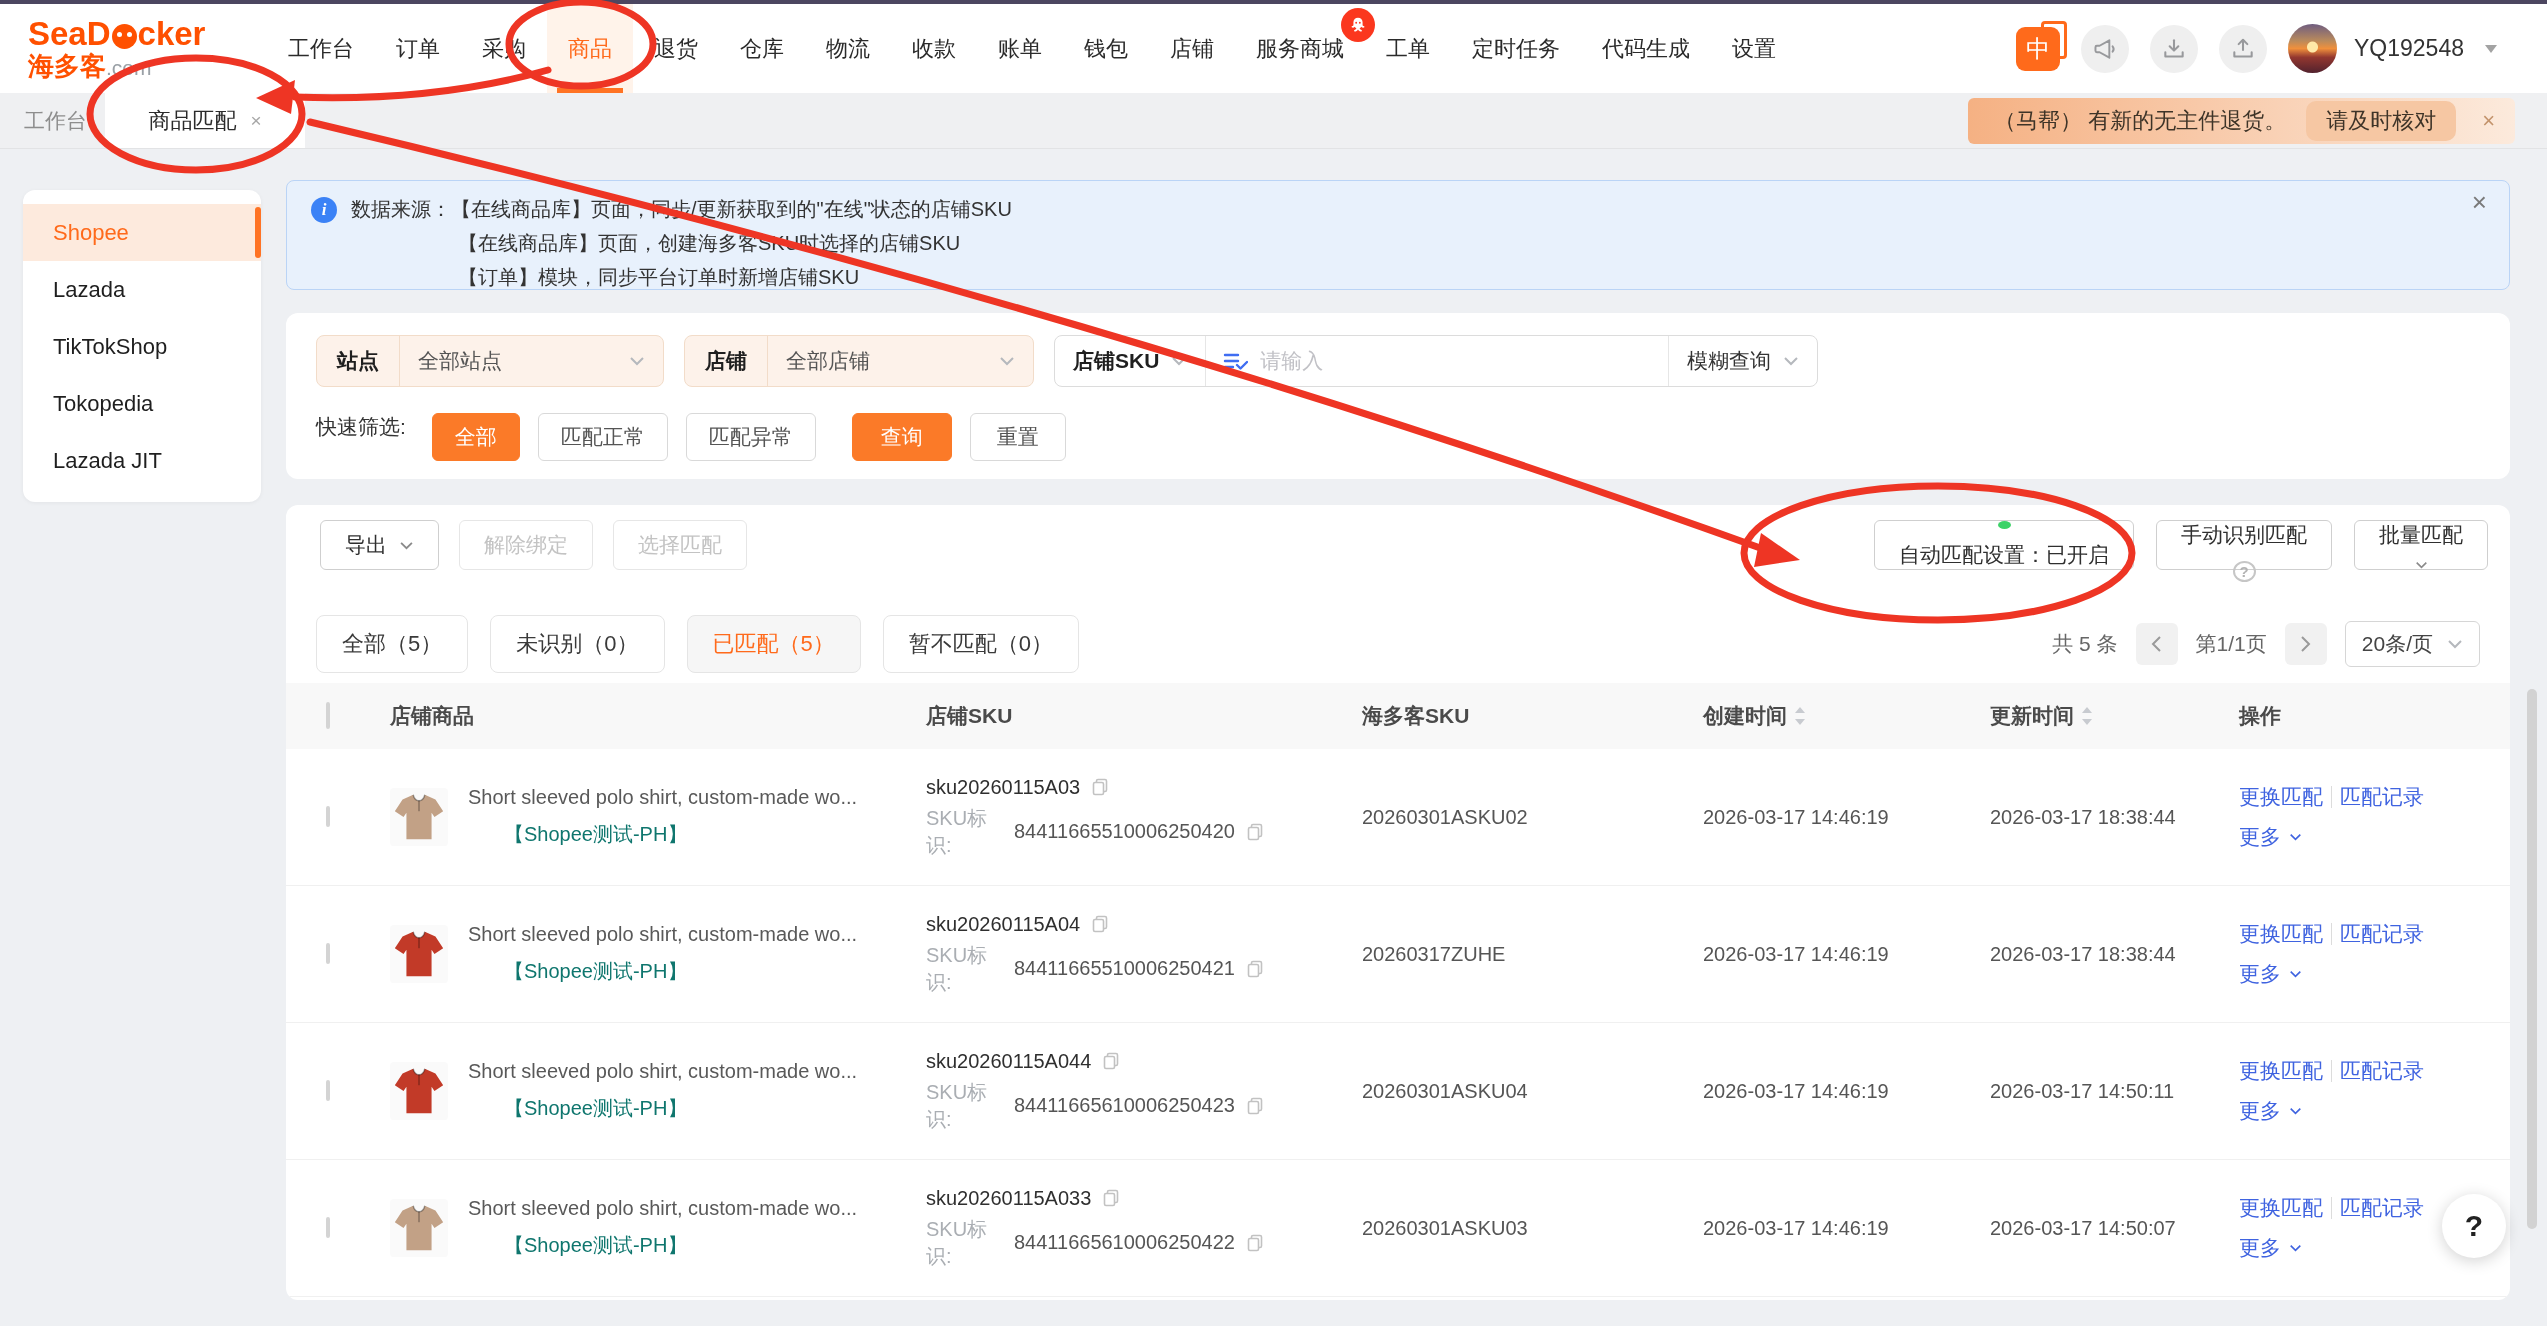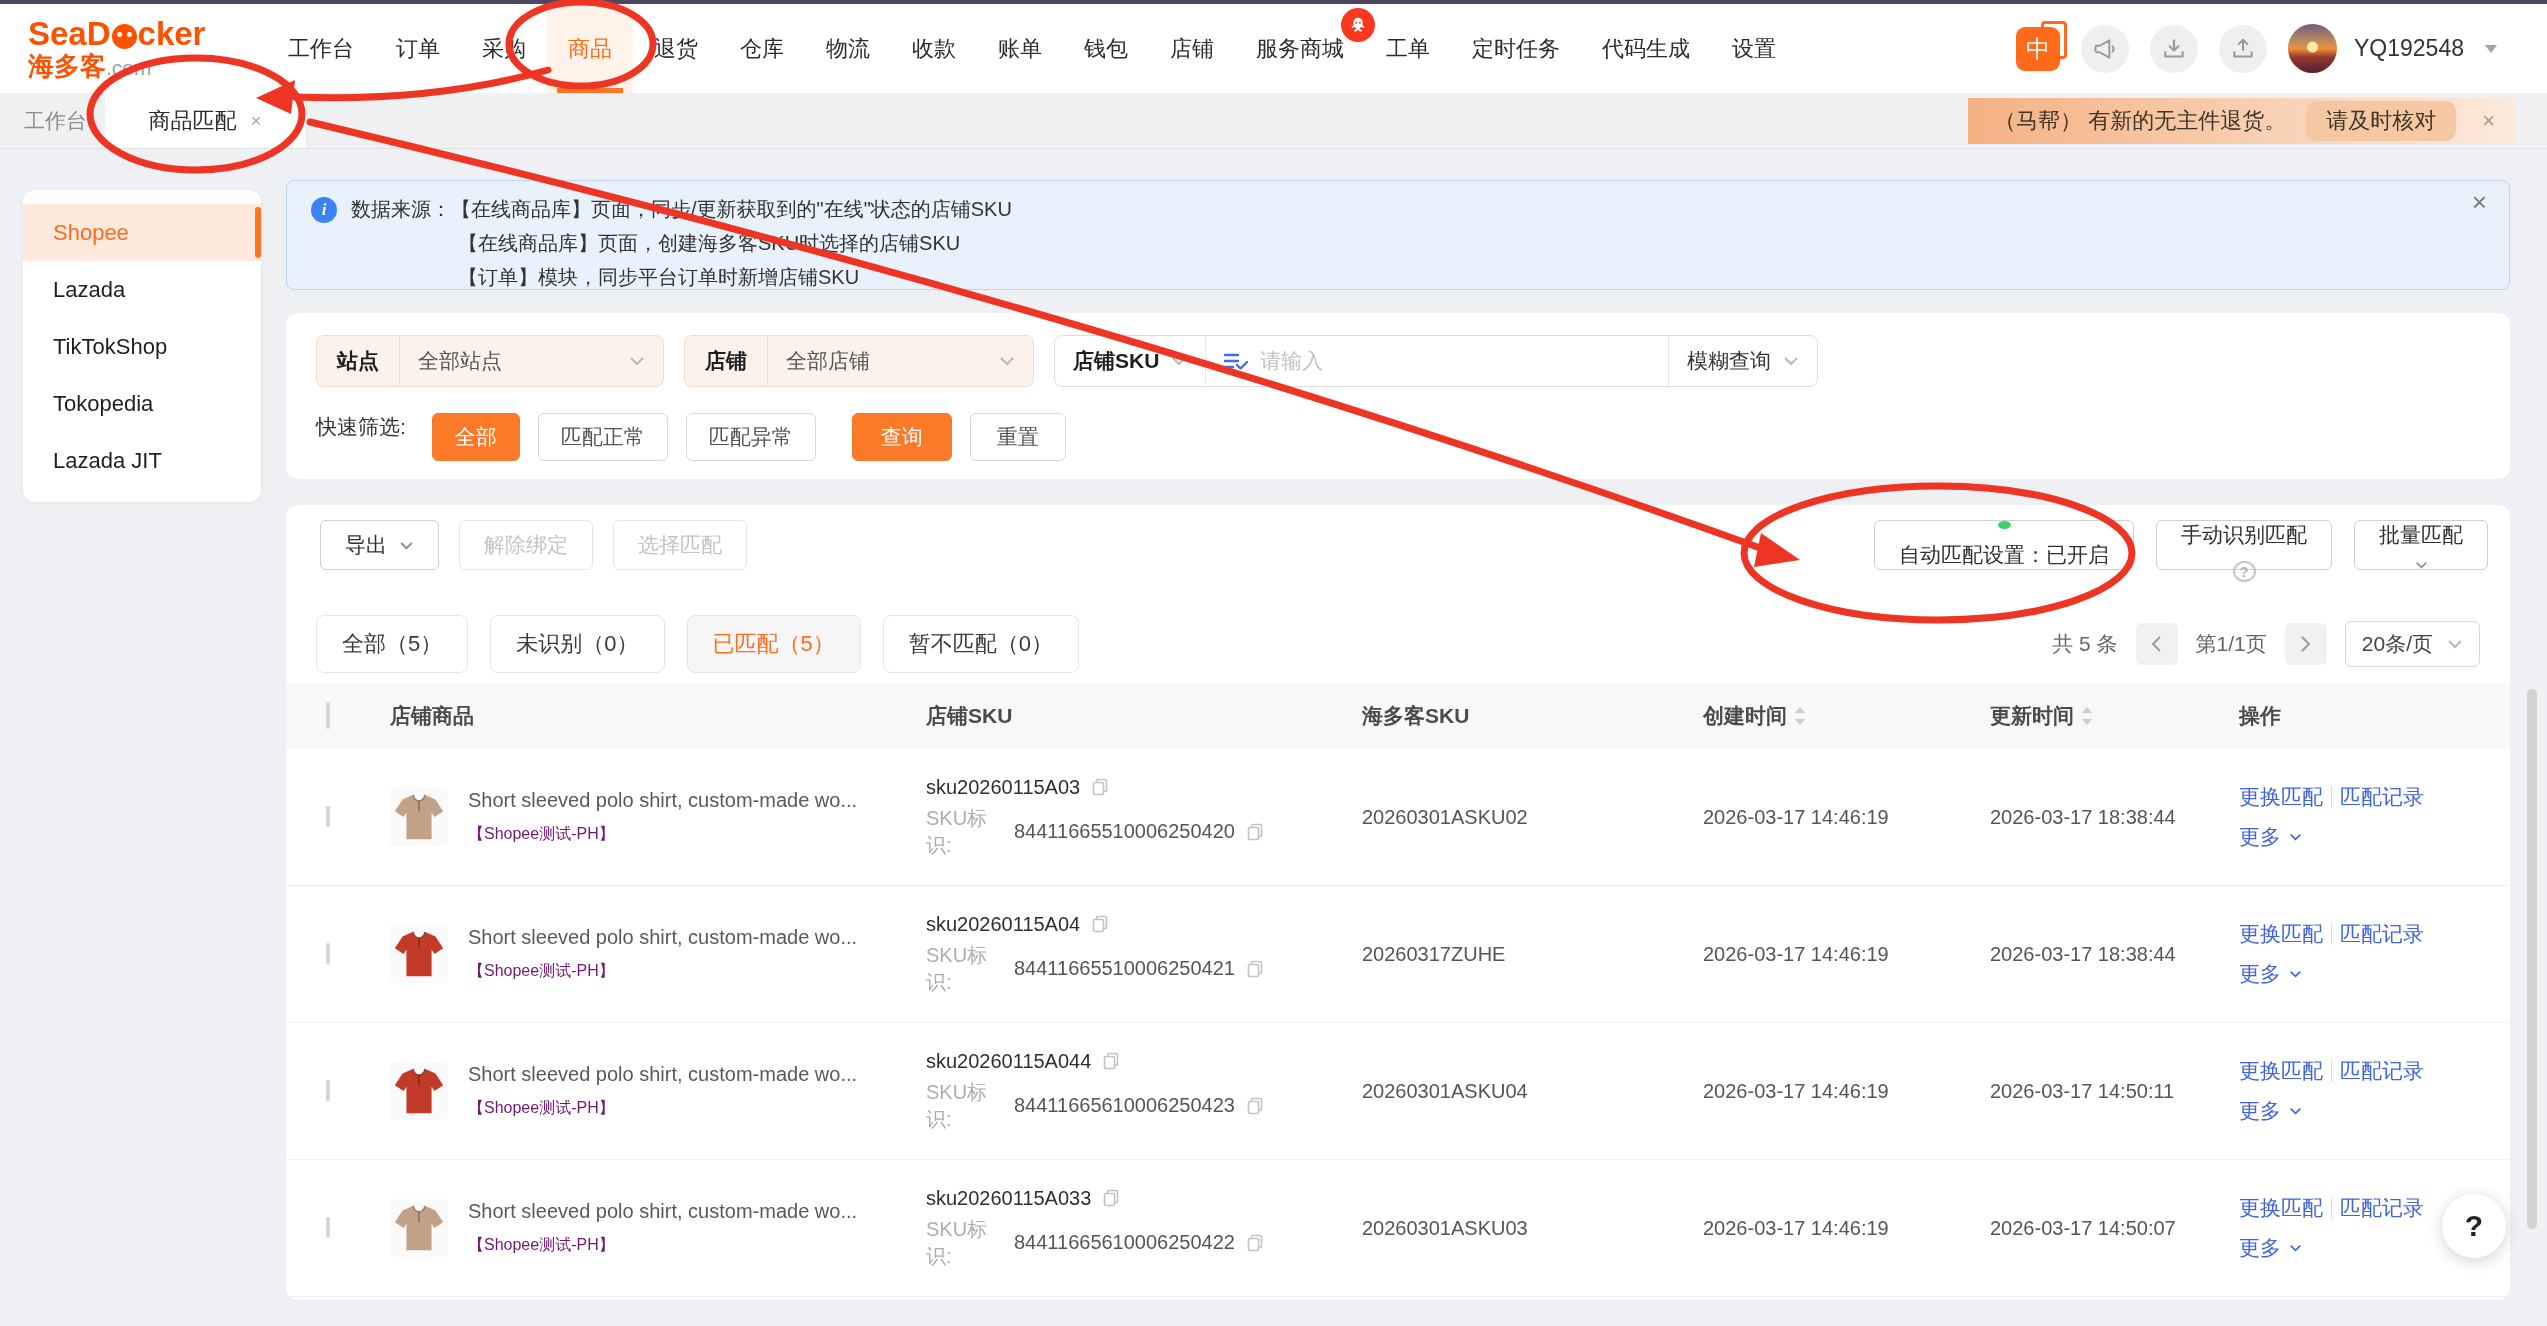--- a/index.html
+++ b/index.html
@@ -29,21 +29,21 @@
     background-image:radial-gradient(circle at 50% 47%, #ffe9a8 0 5px, rgba(255,220,140,0) 6px),
       linear-gradient(180deg,#6f5d80 0%,#b98a5c 34%,#f0903c 50%,#93372f 68%,#52222e 100%); }
   .username { font-size:23px; color:#333; margin-left:-4px; }
   .caret-down { width:0; height:0; border:6px solid transparent; border-top:8px solid #a3a3a3; margin-top:7px; }
 
   
   .tabstrip { height:56px; background:#eff0f2; border-bottom:1px solid #e2e3e5; display:flex; align-items:stretch; position:relative; z-index:2; }
   .ts-home { display:flex; align-items:center; padding:0 18px 0 24px; color:#8d8d8d; font-size:21px; cursor:pointer; }
   .ts-tab { width:200px; background:#fff; display:flex; align-items:center; justify-content:center; gap:14px; font-size:22px; color:#2b2b2b; cursor:pointer; }
   .ts-close { color:#a7a7a7; font-size:19px; cursor:pointer; }
-  .notification { position:absolute; right:32px; top:50%; transform:translateY(-50%); height:46px; border-radius:0;
+  .notification { position:absolute; right:32px; top:50%; transform:translateY(-50%); height:46px; border-radius:6px;
     background:linear-gradient(90deg,#f5b183,#fceadc); display:flex; align-items:center; padding:0 14px 0 26px; gap:20px; }
   .notif-text { font-size:22px; color:#3e3428; white-space:nowrap; }
   .notif-action { background:#f6c7a3; border-radius:10px; height:40px; display:flex; align-items:center; padding:0 20px; font-size:22px; color:#3e3428; cursor:pointer; white-space:nowrap; }
   .notif-close { color:#c3936b; font-size:22px; cursor:pointer; padding:0 6px; }
 
   
   .main { position:absolute; top:149px; left:0; right:0; bottom:0; }
 
   .sidebar { position:absolute; left:23px; top:41px; width:238px; height:312px; background:#fff; border-radius:12px; box-shadow:0 1px 4px rgba(0,0,0,.05); padding:14px 0; }
   .side-item { height:57px; display:flex; align-items:center; padding-left:30px; font-size:22px; color:#1f1f1f; position:relative; cursor:pointer; }
@@ -94,21 +94,21 @@
   .grid-table { margin-top:10px; }
   .gt-head, .gt-row { display:grid; grid-template-columns:104px 536px 436px 341px 287px 249px 1fr; align-items:center; }
   .gt-head { background:#f8f8f8; height:66px; font-size:21px; font-weight:bold; color:#4a4a4a; }
   .gt-row { height:137px; border-bottom:1px solid #f0f0f0; }
   .hcell { display:flex; align-items:center; gap:6px; }
   .cell-check { padding-left:40px; }
   .cb { width:23px; height:23px; border:2px solid #d4d4d4; border-radius:4px; background:#fff; cursor:pointer; }
   .cell-prod { display:flex; align-items:center; gap:20px; padding-right:24px; }
   .prod-img { width:58px; height:58px; flex:0 0 58px; }
   .prod-txt .t1 { font-size:20px; color:#595959; white-space:nowrap; }
-  .prod-txt .t2 { font-size:16px; color:#701a75; margin-top:12px; }
+  .prod-txt .t2 { font-size:20px; color:#0f766e; margin-top:12px;margin-left:36px; }
   .cell-sku { font-size:20px; padding-right:20px; }
   .sku-line1 { display:flex; align-items:center; gap:10px; color:#2f2f2f; }
   .sku-line2 { display:flex; align-items:center; margin-top:6px; }
   .sku-label { color:#aaaeb3; width:66px; line-height:27px; flex:0 0 66px; }
   .sku-val { color:#555; display:flex; align-items:center; gap:10px; margin-left:22px; }
   .cell-plain { font-size:20px; color:#555; }
   .cell-ops { font-size:21px; }
   .ops-line { display:flex; align-items:center; gap:8px; }
   .ops-line + .ops-line { margin-top:12px; }
   .link { color:#3f63e0; cursor:pointer; display:flex; align-items:center; gap:8px; white-space:nowrap; }

